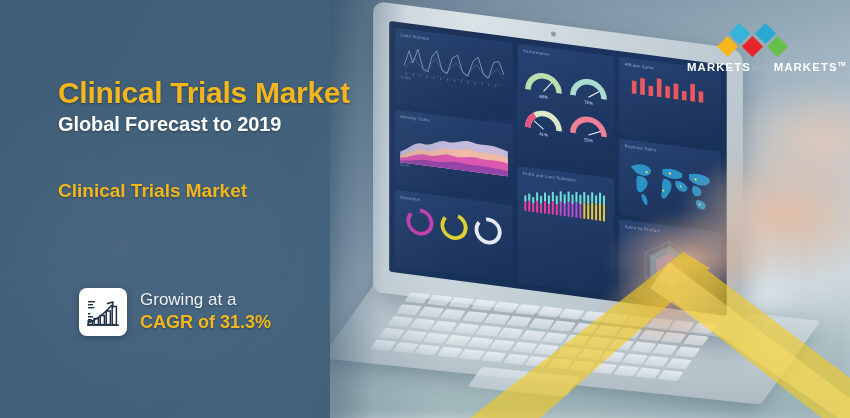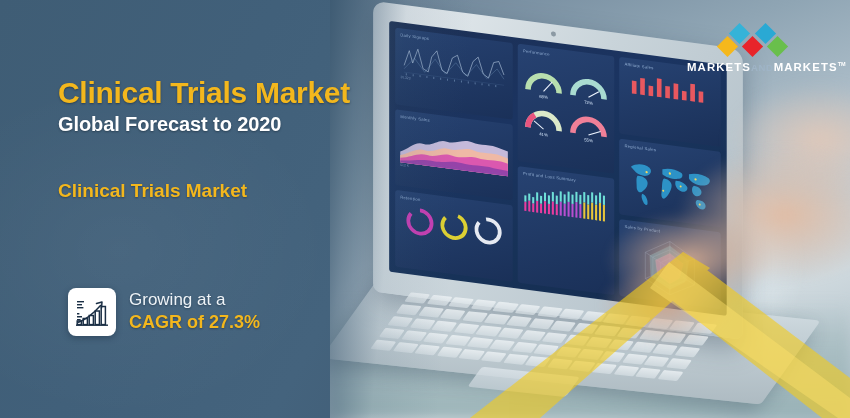--- a/index.html
+++ b/index.html
@@ -122,21 +122,21 @@
   .subtitle{
     position:absolute; left:58px; top:113px;
     font-size:20px; font-weight:bold; color:#ffffff; letter-spacing:-.1px;
     text-shadow:0 1px 2px rgba(18,34,48,.5);
   }
   .stat{ position:absolute; left:58px; top:178px; line-height:1.38; }
   .stat-l1{ font-size:19px; font-weight:bold; color:#f3b71d; text-shadow:0 1px 2px rgba(18,34,48,.45); }
   .stat-l2{ font-size:19px; color:#eef3f7; text-shadow:0 1px 2px rgba(18,34,48,.45); }
   .stat-l3{ font-size:19px; font-weight:bold; color:#f3b71d; text-shadow:0 1px 2px rgba(18,34,48,.45); }
 
-  .cagr{ position:absolute; left:68px; top:288px; display:flex; align-items:center; gap:13px; }
+  .cagr{ position:absolute; left:79px; top:288px; display:flex; align-items:center; gap:13px; }
   .cagr-icon{
     width:48px; height:48px; border-radius:8px; background:#ffffff;
     display:flex; align-items:center; justify-content:center;
     box-shadow:0 2px 6px rgba(15,30,45,.35);
   }
   .cagr-txt{ line-height:1.3; }
   .cagr-l1{ font-size:17px; color:#eef3f7; text-shadow:0 1px 2px rgba(18,34,48,.45); }
   .cagr-l2{ font-size:18px; font-weight:bold; color:#f3b71d; text-shadow:0 1px 2px rgba(18,34,48,.45); }
 
   
@@ -458,21 +458,21 @@
     <g opacity="0.62">
       <path d="M683 252 L850 378 L850 418 L822 418 L665 295 Z" fill="#f2cb1e"></path>
       <path d="M683 252 L710 268 L540 418 L470 418 Z" fill="#f2cb1e"></path>
     </g>
     <g opacity="0.45">
       <path d="M669 262 L850 398 L850 418 L838 418 L650 288 Z" fill="#ffe36a"></path>
     </g>
   </svg>
 
   <div class="title">Clinical Trials Market</div>
-  <div class="subtitle">Global Forecast to 2020</div>
+  <div class="subtitle">Global Forecast to 2019</div>
 
   <div class="stat">
     <div class="stat-l1">Clinical Trials Market</div>
   </div>
 
   <div class="cagr">
     <div class="cagr-icon">
       <svg width="34" height="30" viewBox="0 0 34 30">
         <g fill="#1b2f45">
           <rect x="2" y="16" width="2.4" height="1.5"></rect>
@@ -489,21 +489,21 @@
           <rect x="20.2" y="14" width="4.2" height="13.6"></rect>
           <rect x="26.2" y="9.5" width="4.2" height="18.1"></rect>
         </g>
         <line x1="1" y1="28.2" x2="33" y2="28.2" stroke="#1b2f45" stroke-width="1.4"></line>
         <path d="M3 25.5 C10 23 18 17 26 8" fill="none" stroke="#1b2f45" stroke-width="1.5"></path>
         <path d="M21.5 6.5 L27 5 L26.5 11" fill="none" stroke="#1b2f45" stroke-width="1.5" stroke-linecap="round" stroke-linejoin="round"></path>
       </svg>
     </div>
     <div class="cagr-txt">
       <div class="cagr-l1">Growing at a</div>
-      <div class="cagr-l2">CAGR of 27.3%</div>
+      <div class="cagr-l2">CAGR of 31.3%</div>
     </div>
   </div>
 
   <div class="logo">
     <svg class="diamonds" width="88" height="36" viewBox="0 0 88 36">
       <rect x="16" y="4" width="15" height="15" transform="rotate(45 23.5 11.5)" fill="#35b3d8"></rect>
       <rect x="42" y="4" width="15" height="15" transform="rotate(45 49.5 11.5)" fill="#2aa9d4"></rect>
       <rect x="4" y="17" width="15" height="15" transform="rotate(45 11.5 24.5)" fill="#f5b81c"></rect>
       <rect x="29" y="17" width="15" height="15" transform="rotate(45 36.5 24.5)" fill="#e8242a"></rect>
       <rect x="54" y="17" width="15" height="15" transform="rotate(45 61.5 24.5)" fill="#69bf4c"></rect>

